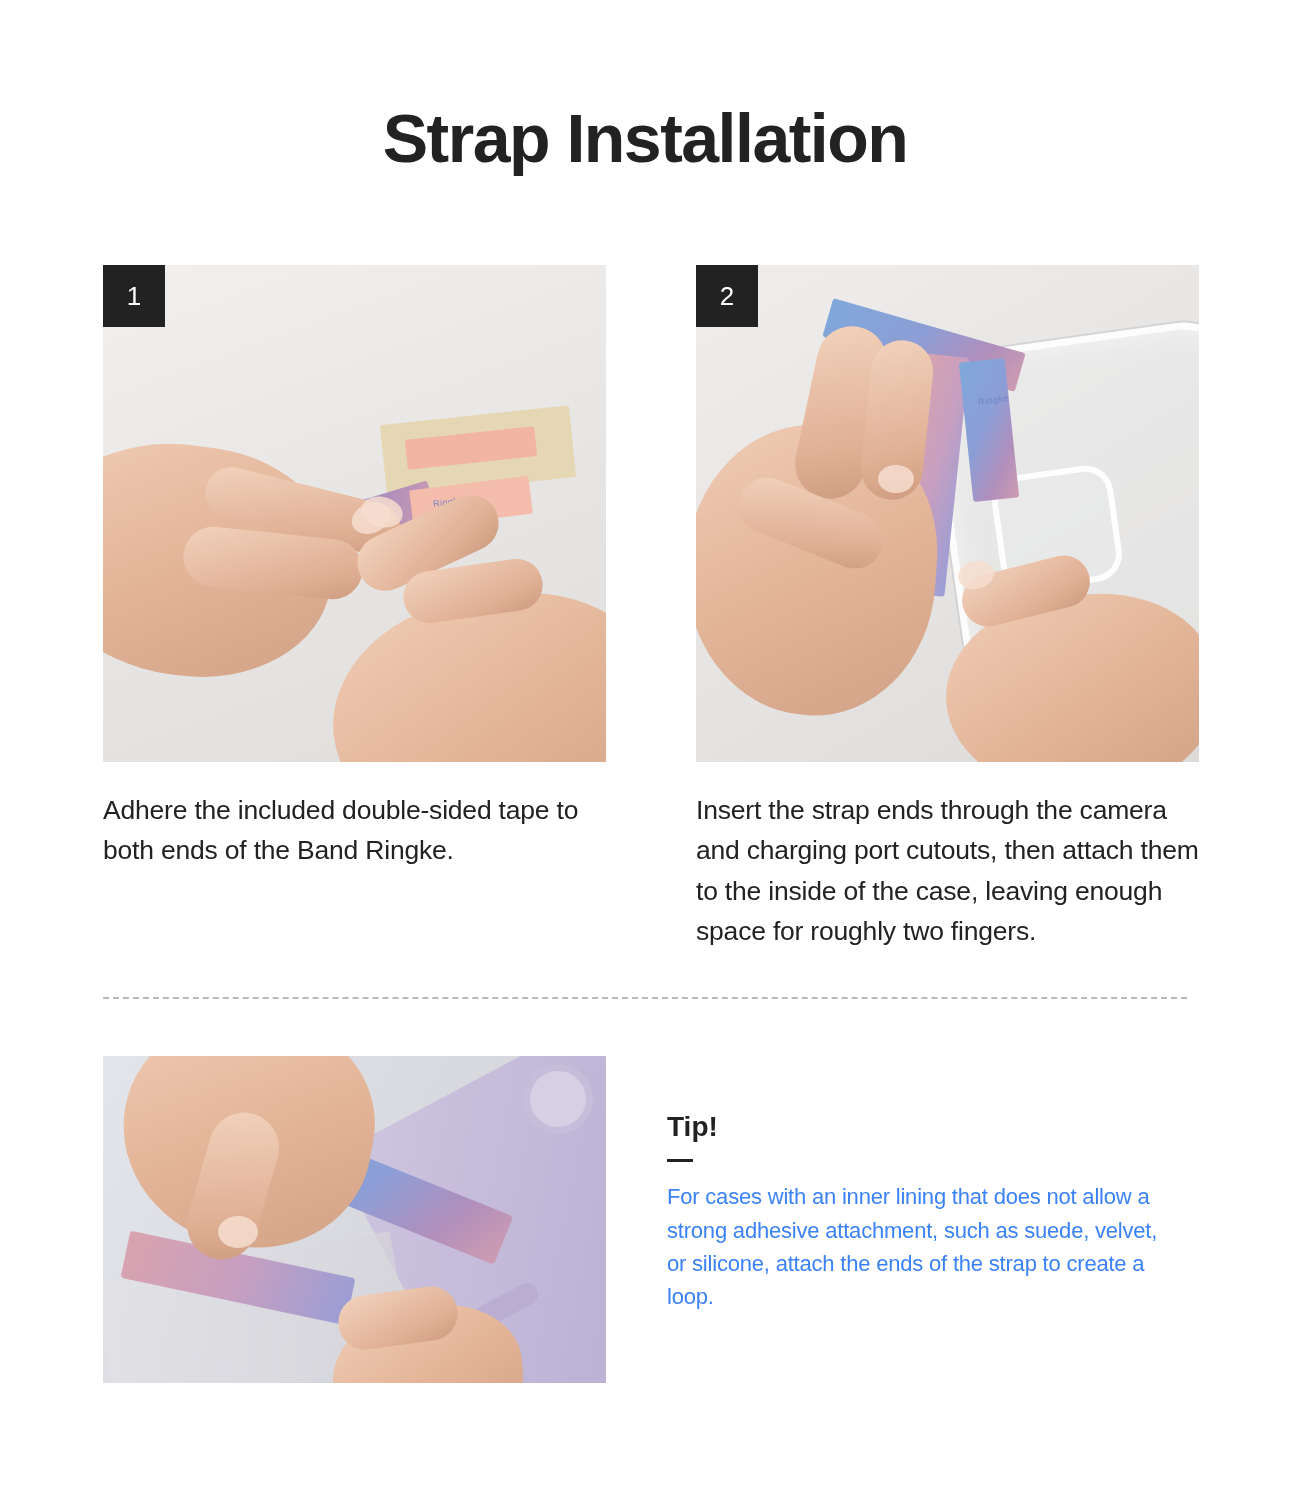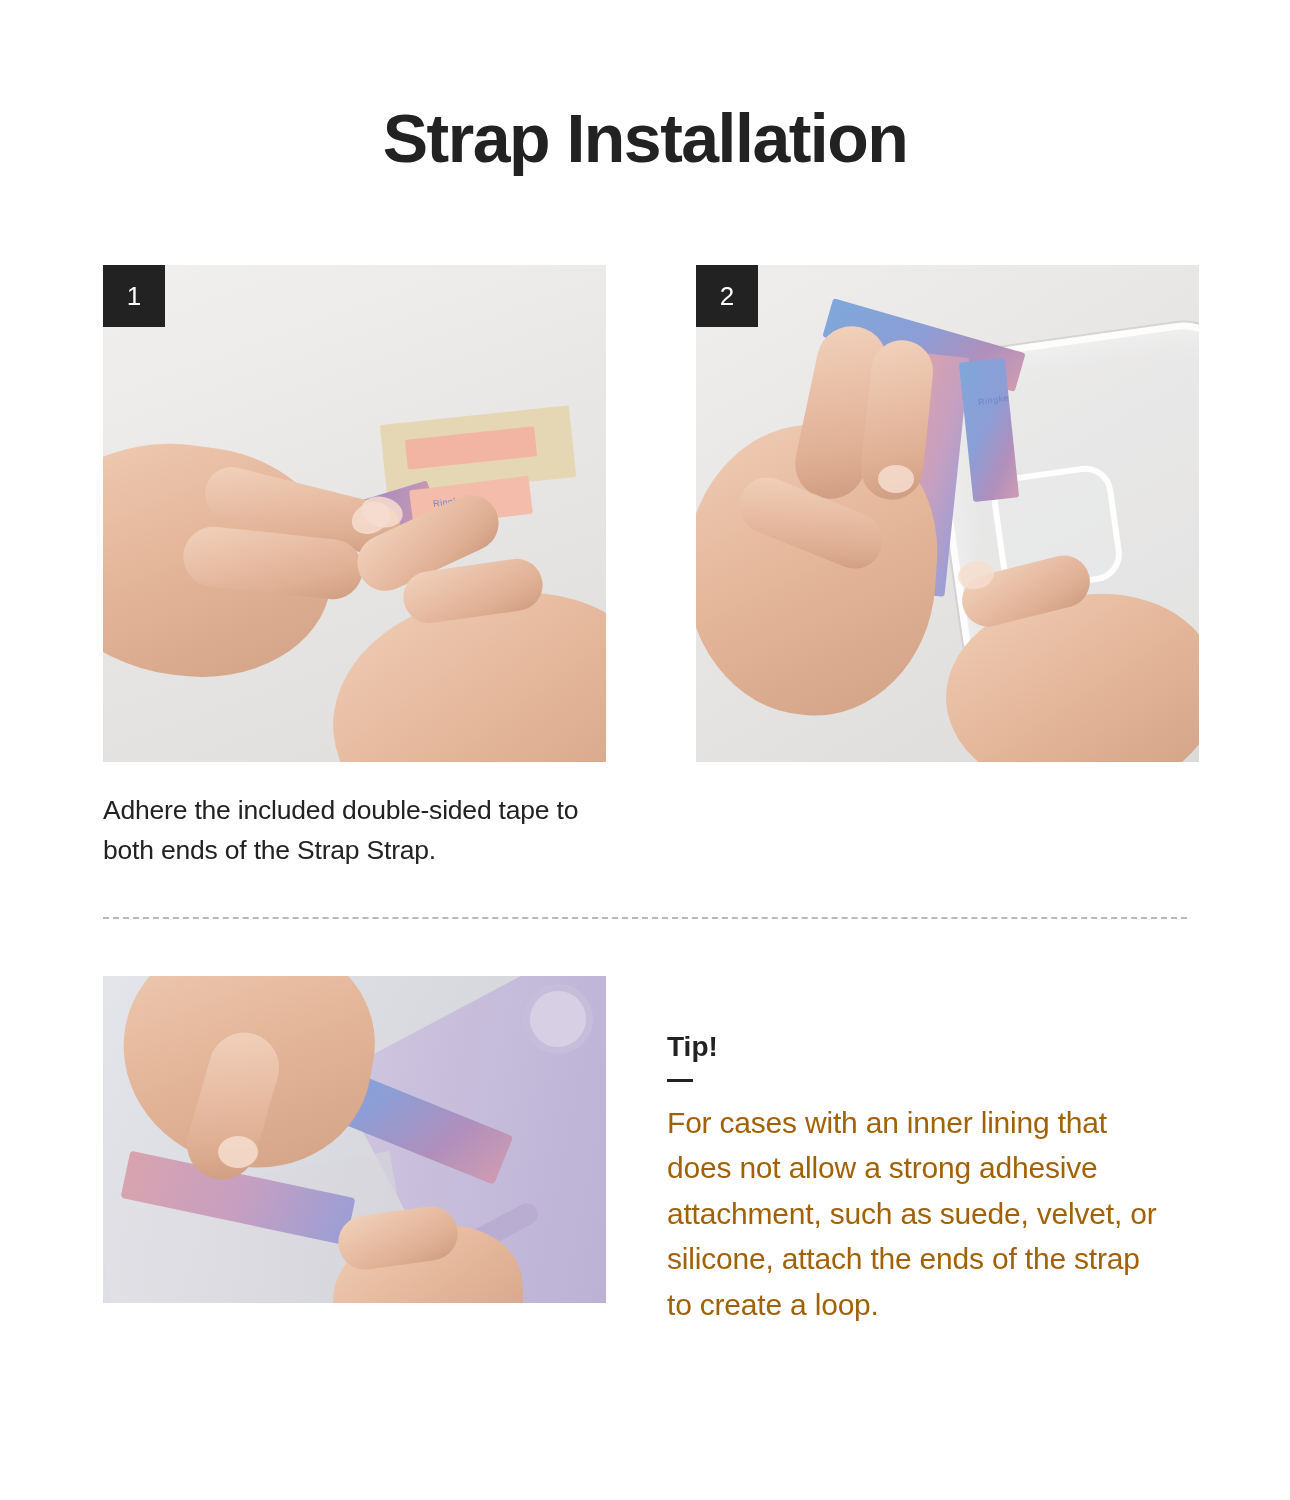--- a/index.html
+++ b/index.html
@@ -112,23 +112,23 @@
     color: #222222;
   }
 
   .tip-rule {
     width: 26px;
     border-top: 3px solid #222222;
     margin: 16px 0 18px 0;
   }
 
   .tip-text {
-    font-size: 30px;
+    font-size: 22px;
     line-height: 1.52;
-    color: #a16207;
+    color: #3b82f6;
     letter-spacing: -0.2px;
   }
 
   
   .bg-grey {
     position: absolute;
     inset: 0;
     background: linear-gradient(160deg, #f1f0ee 0%, #e6e5e3 55%, #dfdedc 100%);
   }
   .bg-grey2 {
@@ -244,21 +244,21 @@
         <div class="finger" style="left:80px; top:268px; width:180px; height:60px; transform: rotate(6deg);"></div>
         <div class="nail" style="left:258px; top:232px; width:42px; height:30px; transform: rotate(14deg);"></div>
 
         <div class="hand" style="left:230px; top:330px; width:330px; height:250px; transform: rotate(-6deg);"></div>
         <div class="finger" style="left:250px; top:250px; width:150px; height:56px; transform: rotate(-25deg);"></div>
         <div class="nail" style="left:248px; top:238px; width:40px; height:30px; transform: rotate(-25deg);"></div>
         <div class="finger" style="left:300px; top:300px; width:140px; height:52px; transform: rotate(-8deg);"></div>
 
         <div class="badge">1</div>
       </div>
-      <div class="caption">Adhere the included double-sided tape to both ends of the Strap Strap.</div>
+      <div class="caption">Adhere the included double-sided tape to both ends of the Band Ringke.</div>
     </div>
 
     <div class="step">
       <div class="photo">
         <div class="bg-grey2"></div>
 
         <div class="case-outline" style="left:250px; top:70px; width:300px; height:330px; transform: rotate(-8deg);"></div>
         <div class="case-hole" style="left:300px; top:205px; width:110px; height:105px; transform: rotate(-8deg);"></div>
 
         <div class="strap-blue" style="left:128px; top:60px; width:200px; height:40px; transform: rotate(16deg); border-radius:3px;"></div>
@@ -271,20 +271,21 @@
         <div class="finger" style="left:170px; top:75px; width:62px; height:160px; transform: rotate(6deg);"></div>
         <div class="finger" style="left:40px; top:230px; width:150px; height:56px; transform: rotate(22deg);"></div>
         <div class="nail" style="left:182px; top:200px; width:36px; height:28px;"></div>
 
         <div class="hand" style="left:250px; top:330px; width:270px; height:200px; transform: rotate(-4deg);"></div>
         <div class="finger" style="left:265px; top:300px; width:130px; height:52px; transform: rotate(-14deg);"></div>
         <div class="nail" style="left:262px; top:296px; width:36px; height:28px; transform: rotate(-14deg);"></div>
 
         <div class="badge">2</div>
       </div>
+      <div class="caption">Insert the strap ends through the camera and charging port cutouts, then attach them to the inside of the case, leaving enough space for roughly two fingers.</div>
     </div>
 
   </div>
 
   <div class="divider"></div>
 
   <div class="tip-row">
 
     <div class="photo-wide">
       <div class="bg-grey3"></div>

